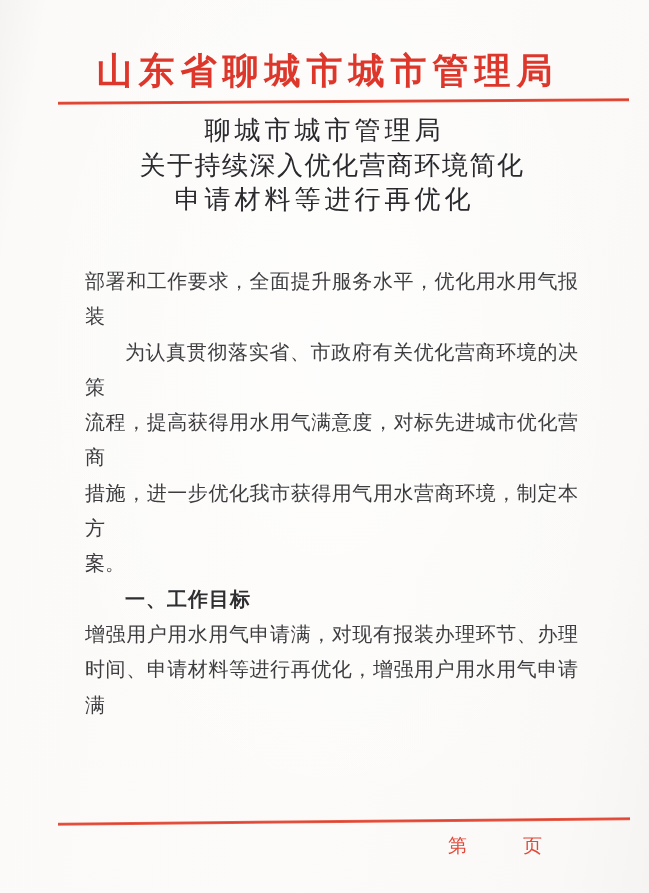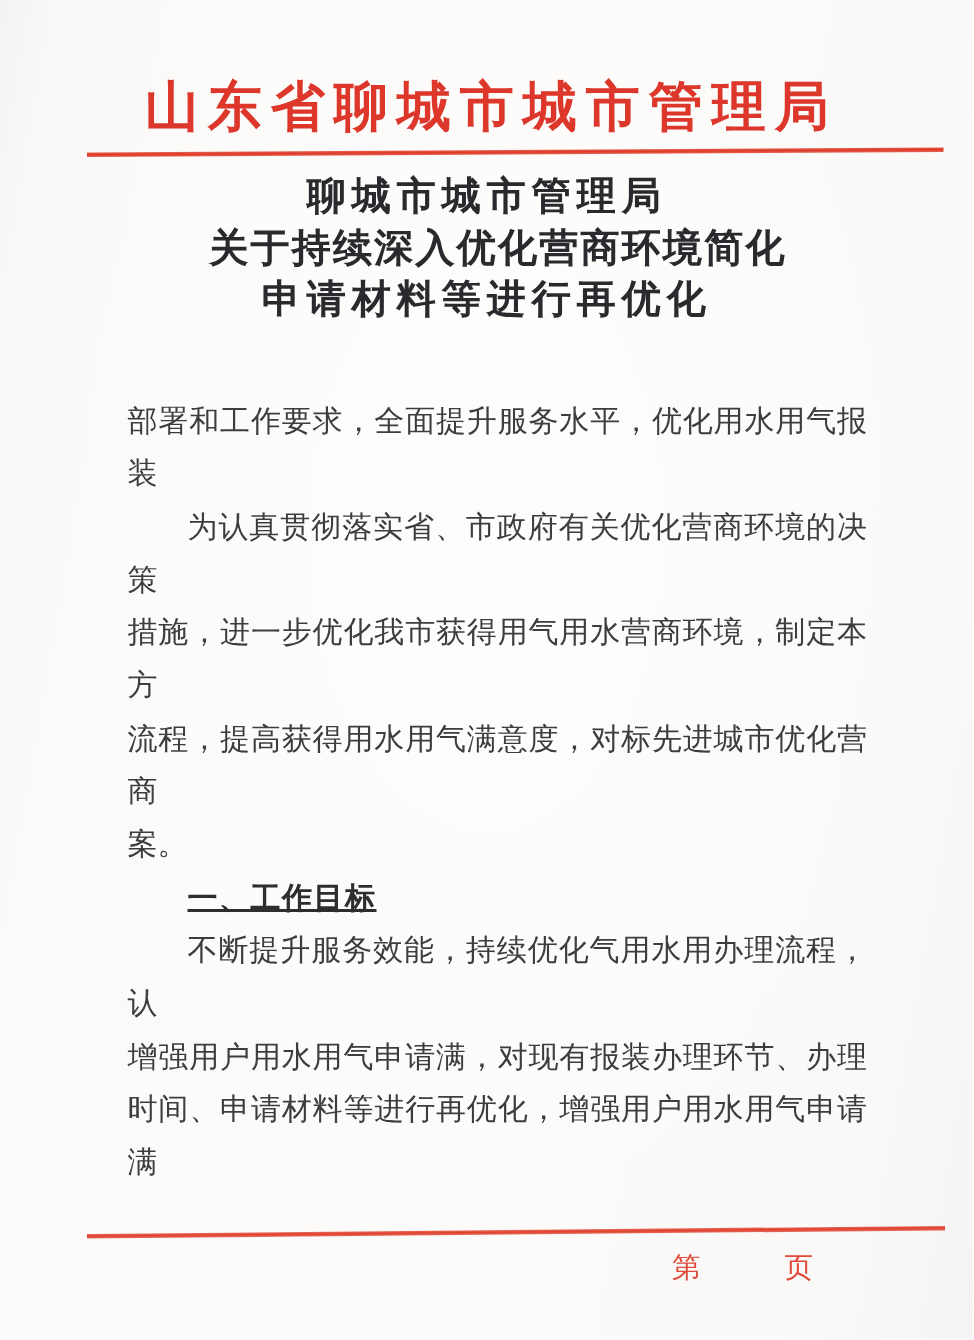--- a/index.html
+++ b/index.html
@@ -43,21 +43,21 @@
     transform: rotate(-0.35deg);
   }
   
   .doc-title {
     position: absolute;
     top: 114px;
     left: 0;
     right: 0;
     text-align: center;
     color: #2a2a2e;
-    font-weight: bold;
+    font-weight: normal;
     font-size: 26px;
     line-height: 34.6px;
   }
   .doc-title .t-line { letter-spacing: 4px; white-space: nowrap; }
   .doc-title .t-line:nth-child(2) { letter-spacing: 1.5px; padding-left: 15px; }
   
   .doc-body {
     position: absolute;
     top: 264px;
     left: 85px;
@@ -70,21 +70,20 @@
     text-align: justify;
     white-space: normal;
   }
   .line.fill { text-align-last: justify; }
   .line.first { text-indent: 2em; }
   .block-heading .line {
     font-family: "Liberation Sans", "DejaVu Sans", sans-serif;
     font-weight: bold;
     color: #2e2e30;
     letter-spacing: 1px;
-    text-decoration: underline;
   }
   
   .rule-bottom {
     position: absolute;
     top: 820px;
     left: 58px;
     width: 572px;
     height: 3px;
     background: linear-gradient(to bottom, #ea6a58, #de4130 45%, #ea6a58);
     transform: rotate(-0.55deg);
@@ -114,29 +113,28 @@
   <div class="doc-title">
       <div class="t-line">聊城市城市管理局</div>
       <div class="t-line">关于持续深入优化营商环境简化</div>
       <div class="t-line">申请材料等进行再优化</div>
     </div>
 
   <div class="doc-body">
       <div class="block block-paragraph">
         <div class="line fill">部署和工作要求，全面提升服务水平，优化用水用气报装</div>
         <div class="line first fill">为认真贯彻落实省、市政府有关优化营商环境的决策</div>
+        <div class="line fill">流程，提高获得用水用气满意度，对标先进城市优化营商</div>
         <div class="line fill">措施，进一步优化我市获得用气用水营商环境，制定本方</div>
-        <div class="line fill">流程，提高获得用水用气满意度，对标先进城市优化营商</div>
         <div class="line">案。</div>
       </div>
       <div class="block block-heading">
         <div class="line first">一、工作目标</div>
       </div>
       <div class="block block-paragraph">
-        <div class="line first fill">不断提升服务效能，持续优化气用水用办理流程，认</div>
         <div class="line fill">增强用户用水用气申请满，对现有报装办理环节、办理</div>
         <div class="line fill">时间、申请材料等进行再优化，增强用户用水用气申请满</div>
       </div>
     </div>
 
   <div class="rule-bottom"></div>
 
   <div class="page-footer">
     <span class="pf-prefix">第</span>
     <span class="pf-suffix">页</span>

